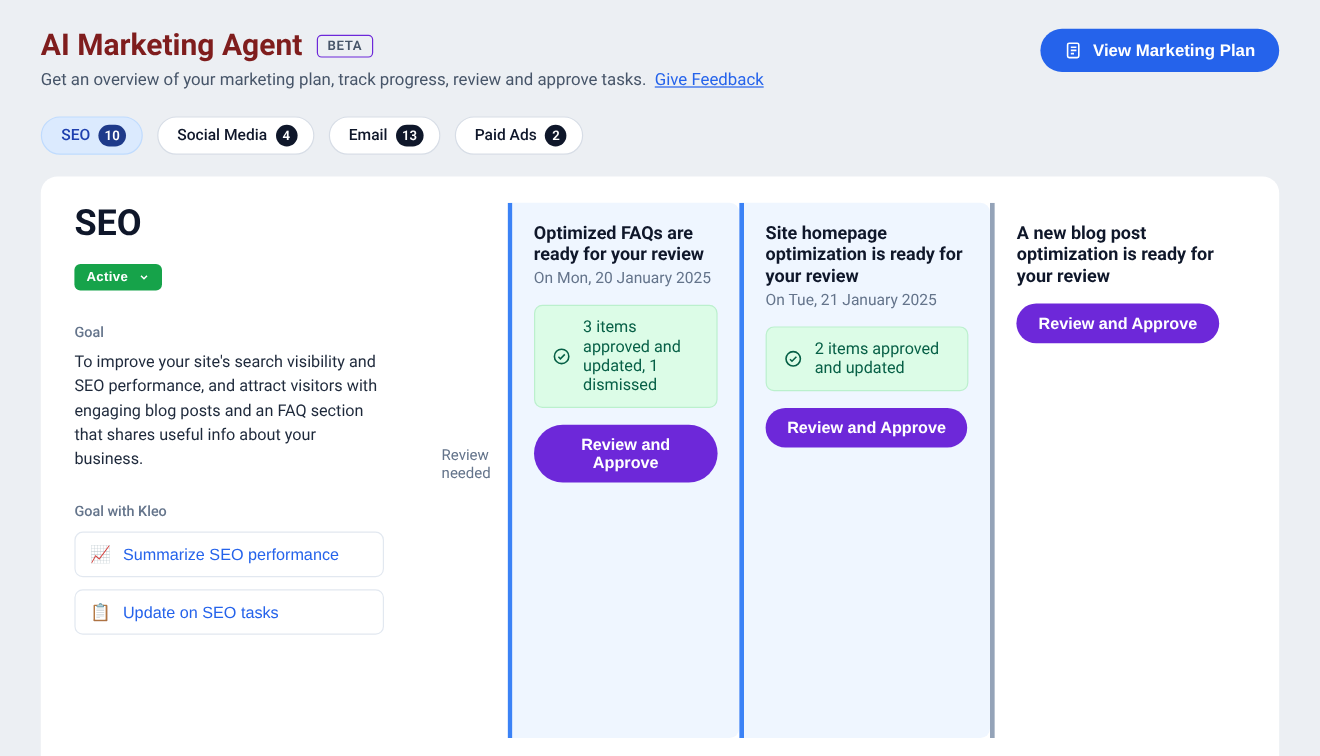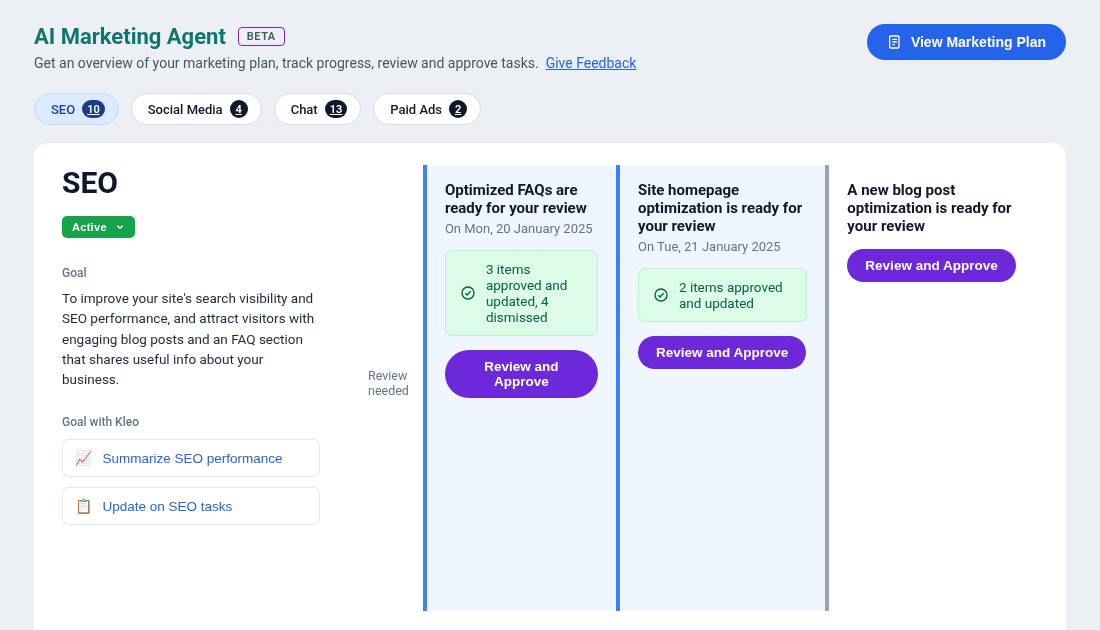--- a/index.html
+++ b/index.html
@@ -23,23 +23,23 @@
     display: flex;
     flex-direction: column;
     gap: 6px;
   }
   .title-line {
     display: flex;
     align-items: center;
     gap: 12px;
   }
   .app-title {
-    font-size: 22px;
+    font-size: 25px;
     font-weight: 700;
-    color: #0f766e;
+    color: #7f1d1d;
   }
   .beta-badge {
     font-size: 11px;
     font-weight: 600;
     letter-spacing: 0.5px;
     color: #475569;
     border: 1px solid #6d28d9;
     border-radius: 4px;
     padding: 2px 8px;
   }
@@ -94,21 +94,20 @@
     font-weight: 600;
     background: #0f172a;
     color: #fff;
     border-radius: 999px;
     min-width: 18px;
     height: 18px;
     display: inline-flex;
     align-items: center;
     justify-content: center;
     padding: 0 5px;
-    text-decoration: underline;
   }
   .tab-pill.active .tab-count { background: #1e3a8a; }
   .main-panel {
     background: #fff;
     border-radius: 14px;
     margin-top: 18px;
     padding: 22px 28px 28px 28px;
     display: flex;
     gap: 34px;
     height: 500px;
@@ -253,21 +252,21 @@
   <div class="tabs">
     <div class="tab-pill active">
       <span>SEO</span>
       <span class="tab-count">10</span>
     </div>
     <div class="tab-pill">
       <span>Social Media</span>
       <span class="tab-count">4</span>
     </div>
     <div class="tab-pill">
-      <span>Chat</span>
+      <span>Email</span>
       <span class="tab-count">13</span>
     </div>
     <div class="tab-pill">
       <span>Paid Ads</span>
       <span class="tab-count">2</span>
     </div>
   </div>
 
   <div class="main-panel">
     <div class="left-col">
@@ -303,21 +302,21 @@
       </div>
 
       <div class="task-card">
         <div class="task-title">Optimized FAQs are ready for your review</div>
         <div class="task-date">On Mon, 20 January 2025</div>
         <div class="approved-strip">
           <svg class="check-icon" viewBox="0 0 24 24" fill="none" stroke="#065f46" stroke-width="2">
             <circle cx="12" cy="12" r="9"></circle>
               <path d="M8 12.5l2.5 2.5L16 9.5"></path>
           </svg>
-          <span>3 items approved and updated, 4 dismissed</span>
+          <span>3 items approved and updated, 1 dismissed</span>
         </div>
         <button class="review-btn">Review and Approve</button>
       </div>
 
       <div class="task-card">
         <div class="task-title">Site homepage optimization is ready for your review</div>
         <div class="task-date">On Tue, 21 January 2025</div>
         <div class="approved-strip">
           <svg class="check-icon" viewBox="0 0 24 24" fill="none" stroke="#065f46" stroke-width="2">
             <circle cx="12" cy="12" r="9"></circle>

